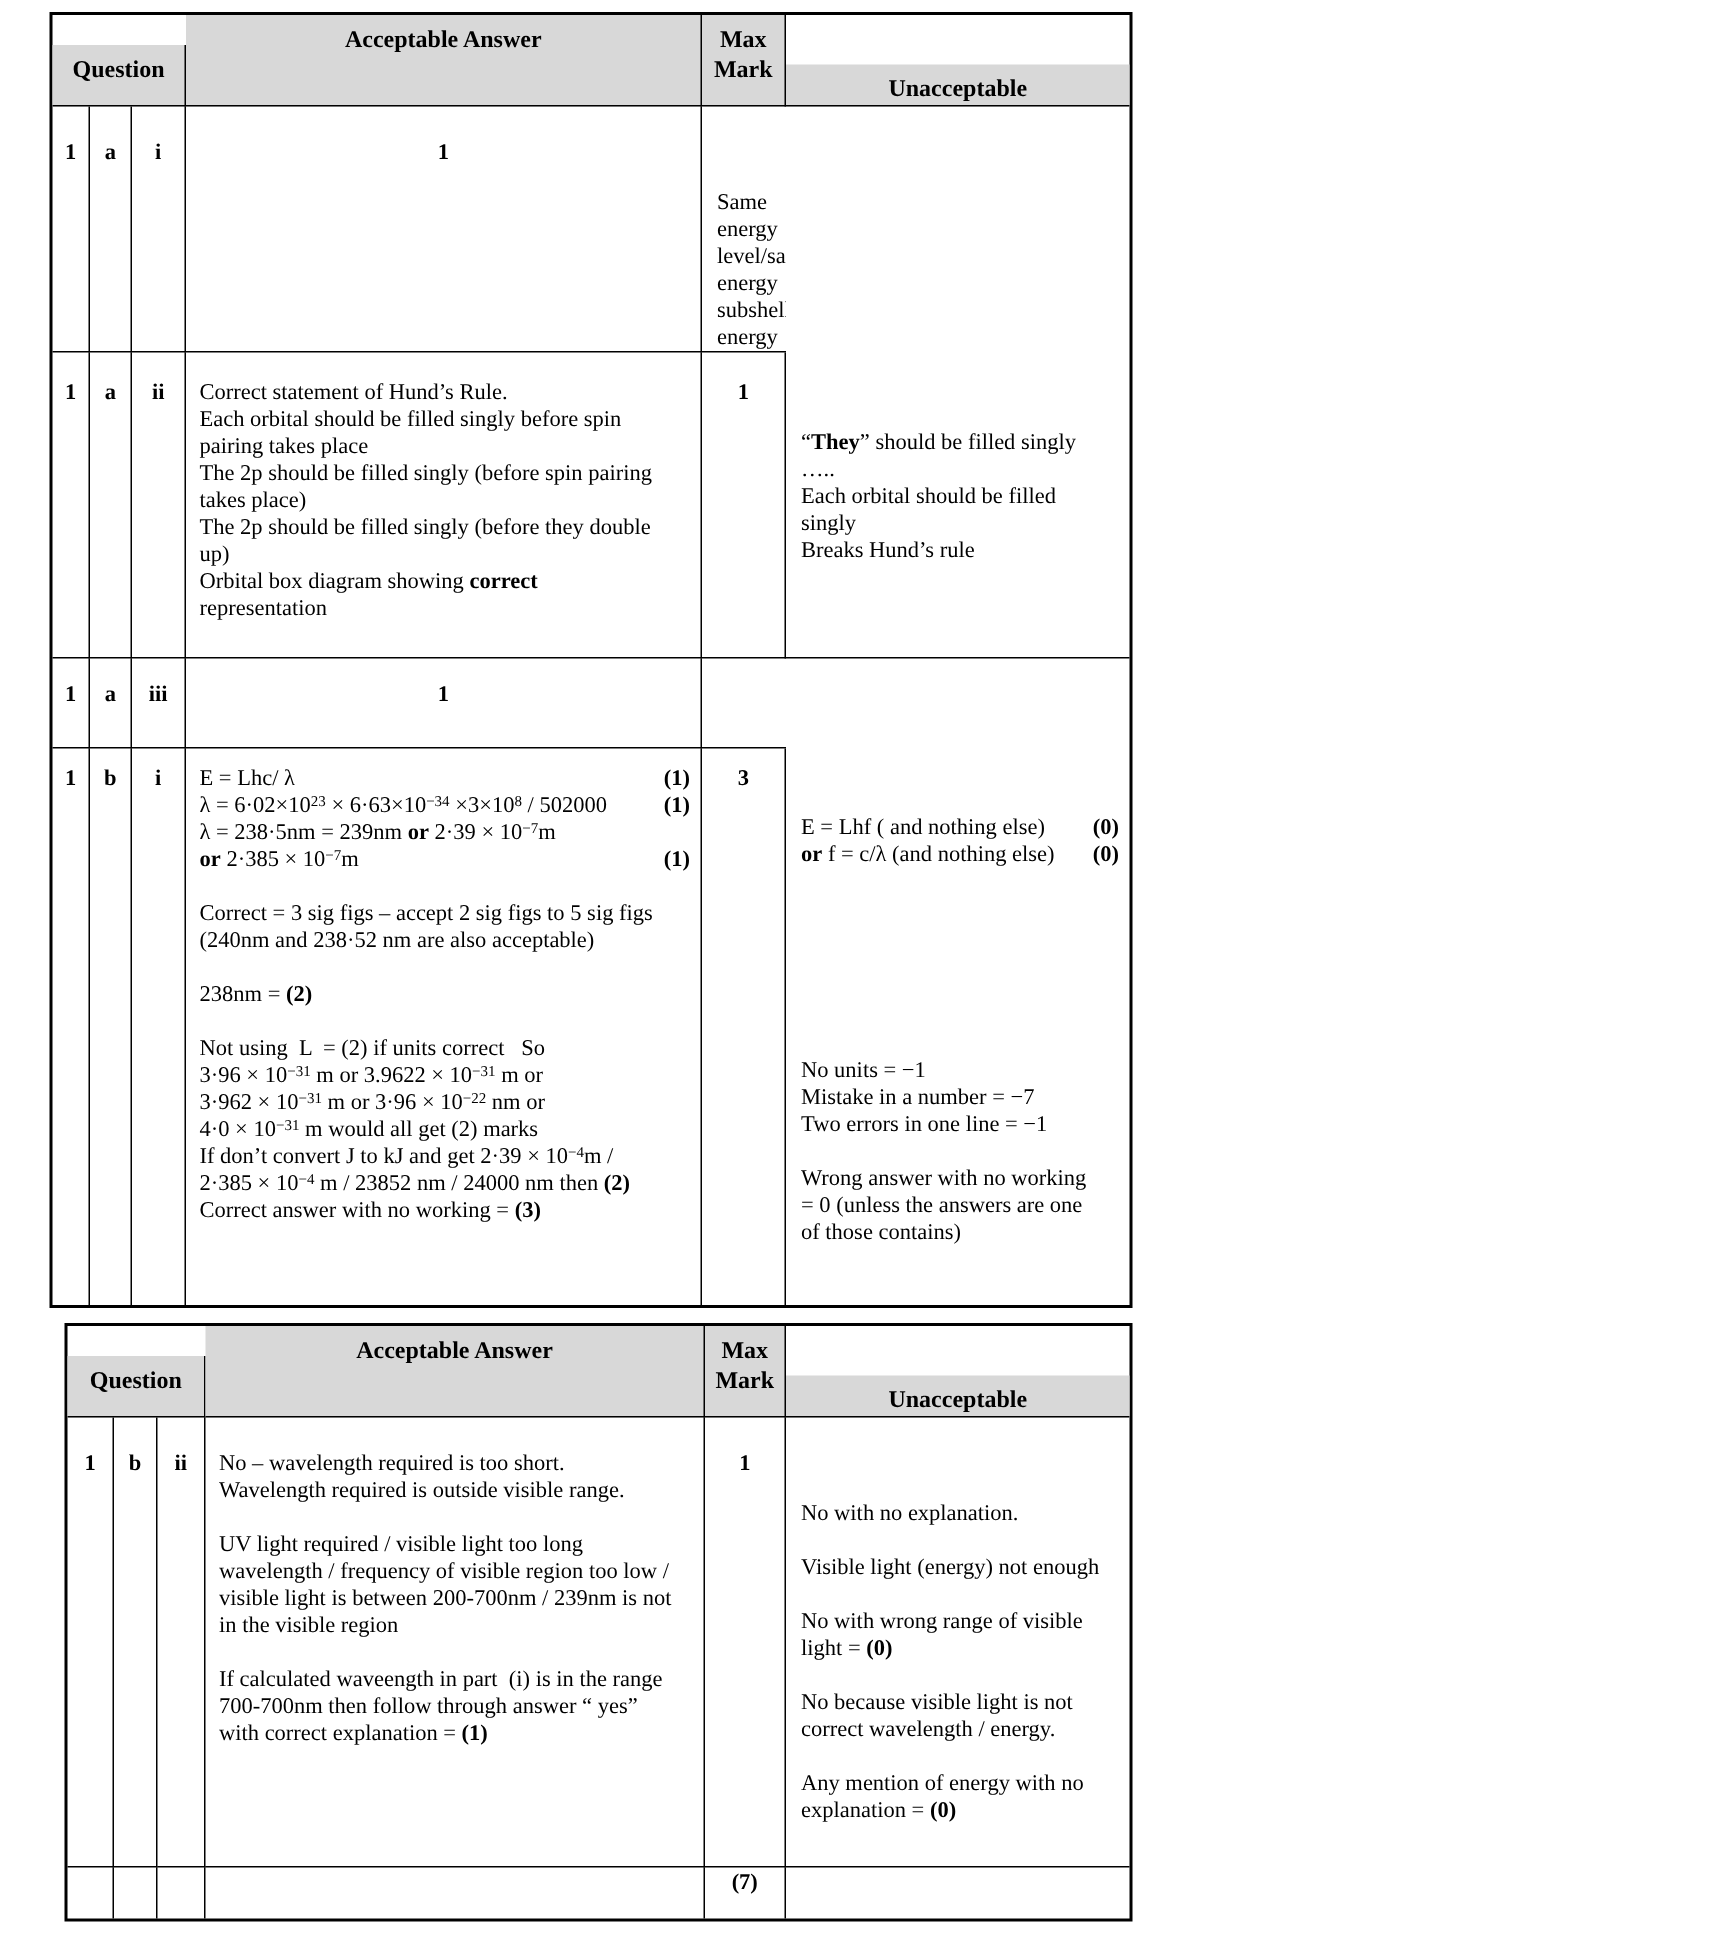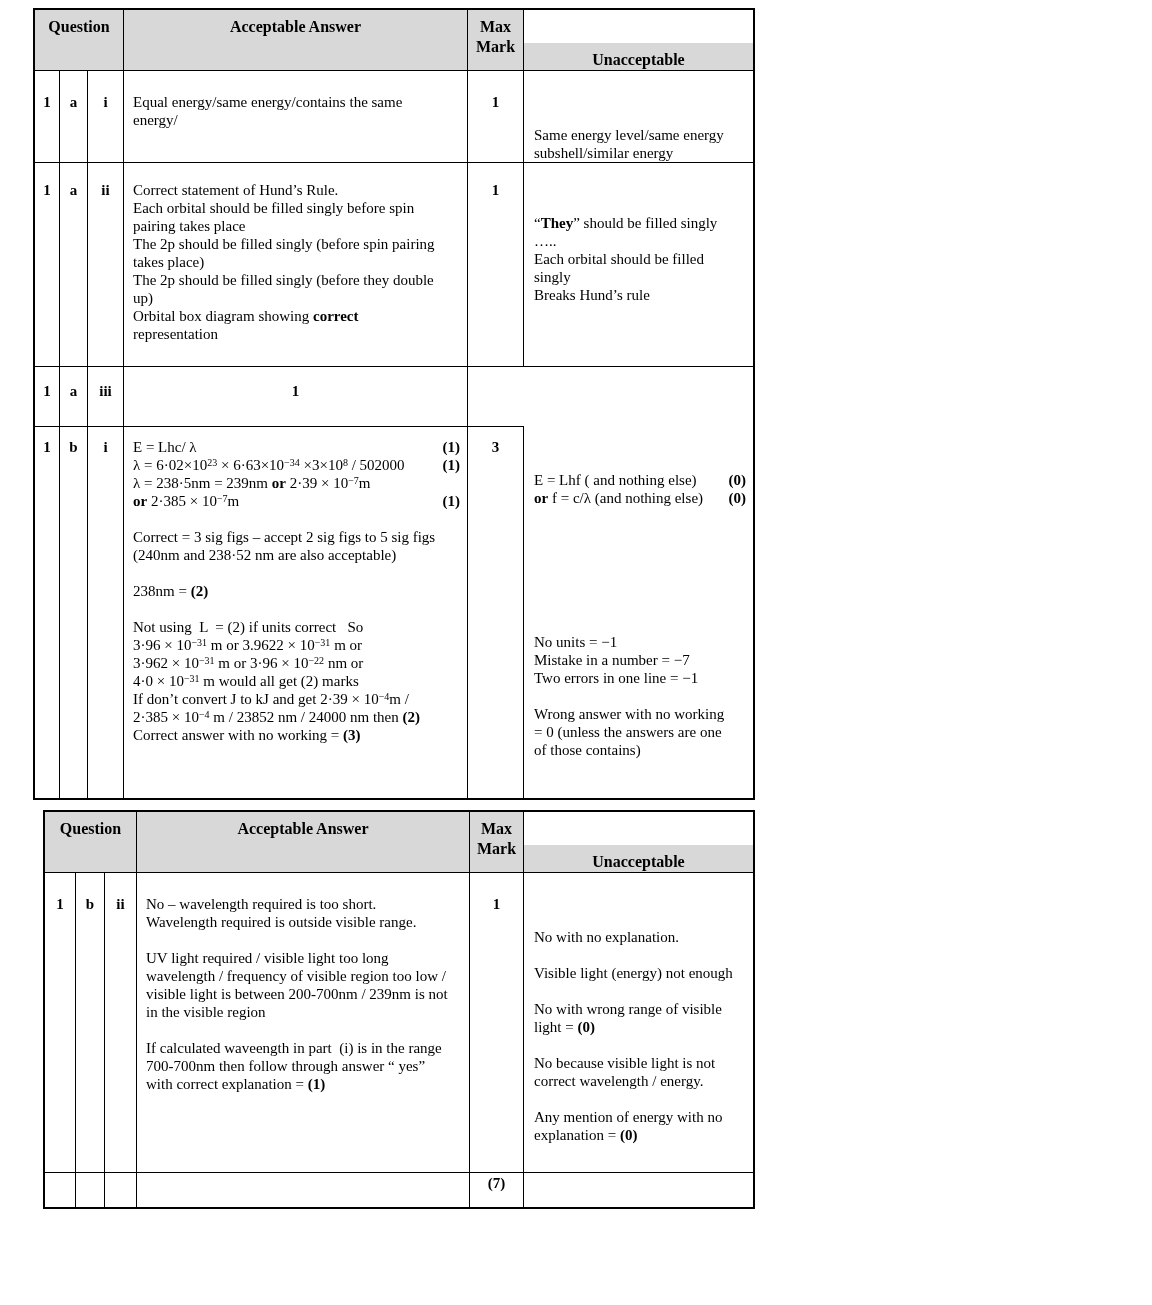--- a/index.html
+++ b/index.html
@@ -32,21 +32,21 @@
   .hrow .cell{
     background:#d8d8d8;
     font-weight:bold;
     font-size:16px;
     text-align:center;
     padding-top:7px;
     line-height:20px;
   }
   .t1 .hrow{min-height:42px;}
   .t2 .hrow{min-height:40px;}
-  .hq{grid-column:1 / 4;}
+  .hq{grid-column:1 / 4;margin-top:20px;}
   
   .row .cell{padding-top:var(--pt,14px);}
   .qc{text-align:center;font-weight:bold;}
   .mc{text-align:center;font-weight:bold;}
   .ac{padding-left:9px;padding-right:4px;}
   .uc{padding-left:10px;padding-right:4px;}
   .r1{--pt:22px;min-height:78px;}
   .r2{--pt:18px;min-height:204px;}
   .r3{--pt:15px;min-height:60px;}
   .r4{--pt:11px;min-height:371px;}
@@ -67,24 +67,20 @@
       <div>Max</div>
       <div>Mark</div>
     </div>
     <div class="cell">Unacceptable</div>
   </div>
 
   <div class="row r1">
     <div class="cell qc">1</div>
     <div class="cell qc">a</div>
     <div class="cell qc">i</div>
-    <div class="cell ac">
-        <div class="ln">Equal energy/same energy/contains the same</div>
-        <div class="ln">energy/</div>
-      </div>
     <div class="cell mc">1</div>
     <div class="cell uc">
         <div class="ln">Same energy level/same energy</div>
         <div class="ln">subshell/similar energy</div>
       </div>
   </div>
 
   <div class="row r2">
     <div class="cell qc">1</div>
     <div class="cell qc">a</div>

